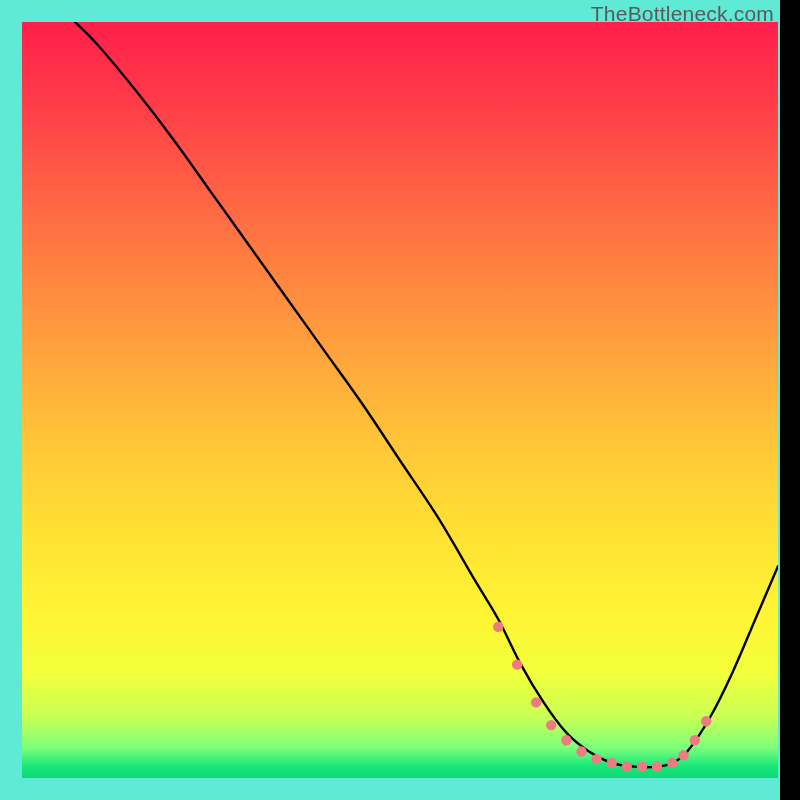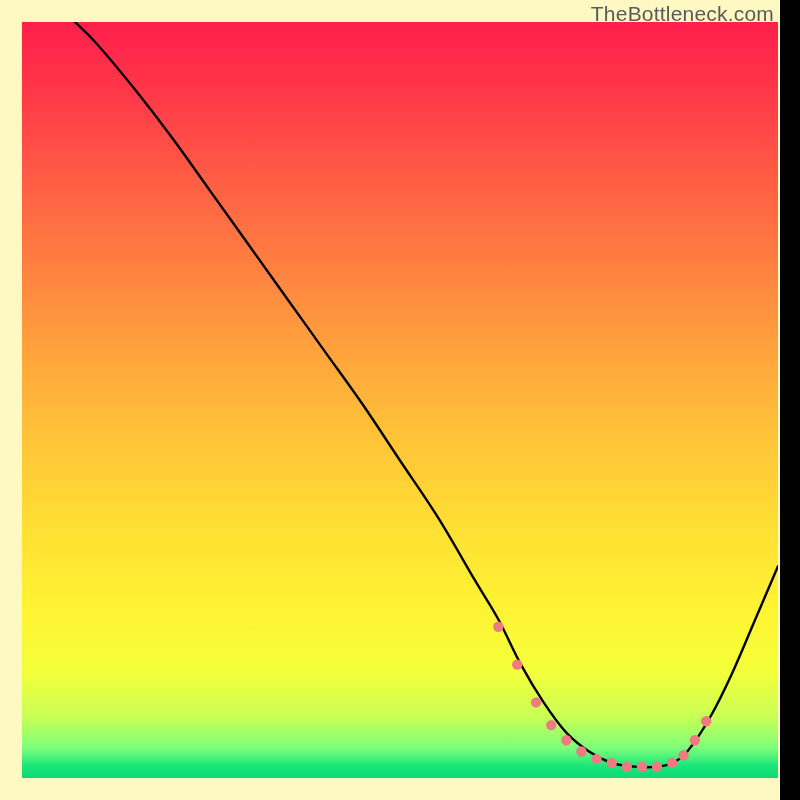--- a/index.html
+++ b/index.html
@@ -10,21 +10,21 @@
     background: #000;
     overflow: hidden;
     font-family: Arial, Helvetica, sans-serif;
   }
   .frame {
     position: absolute;
     left: 0;
     top: 0;
     width: 780px;
     height: 800px;
-    background: #fef9c3;
+    background: #5eead4;
   }
   .plot-area {
     position: absolute;
     left: 22px;
     top: 22px;
     width: 756px;
     height: 756px;
     overflow: hidden;
   }
   .gradient {

